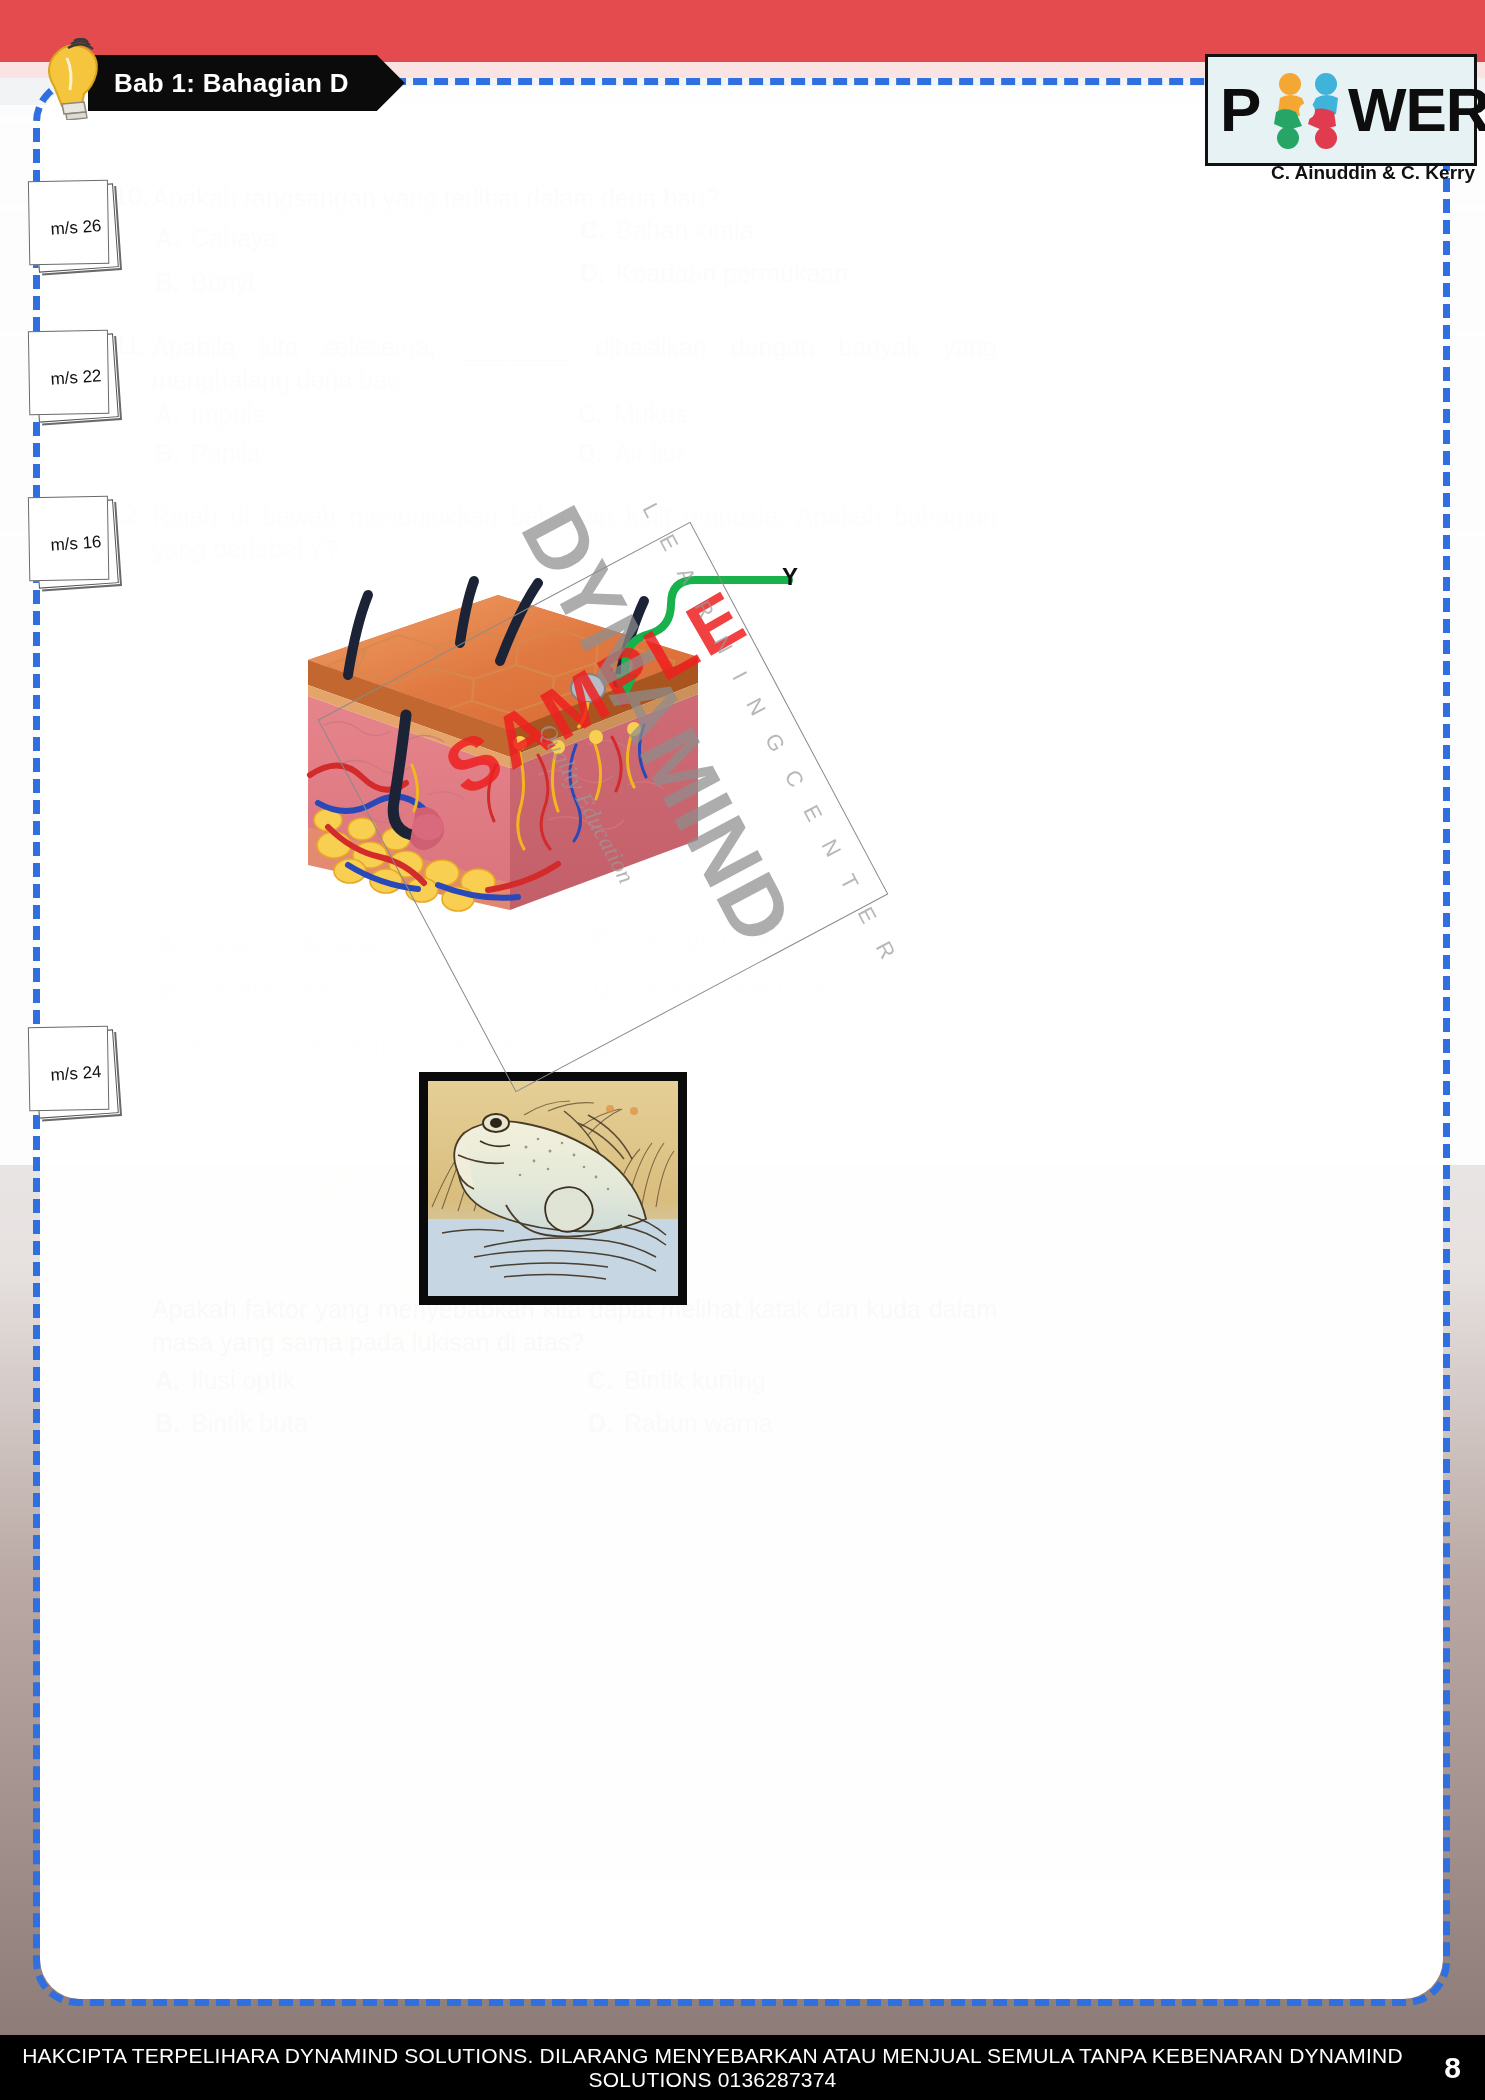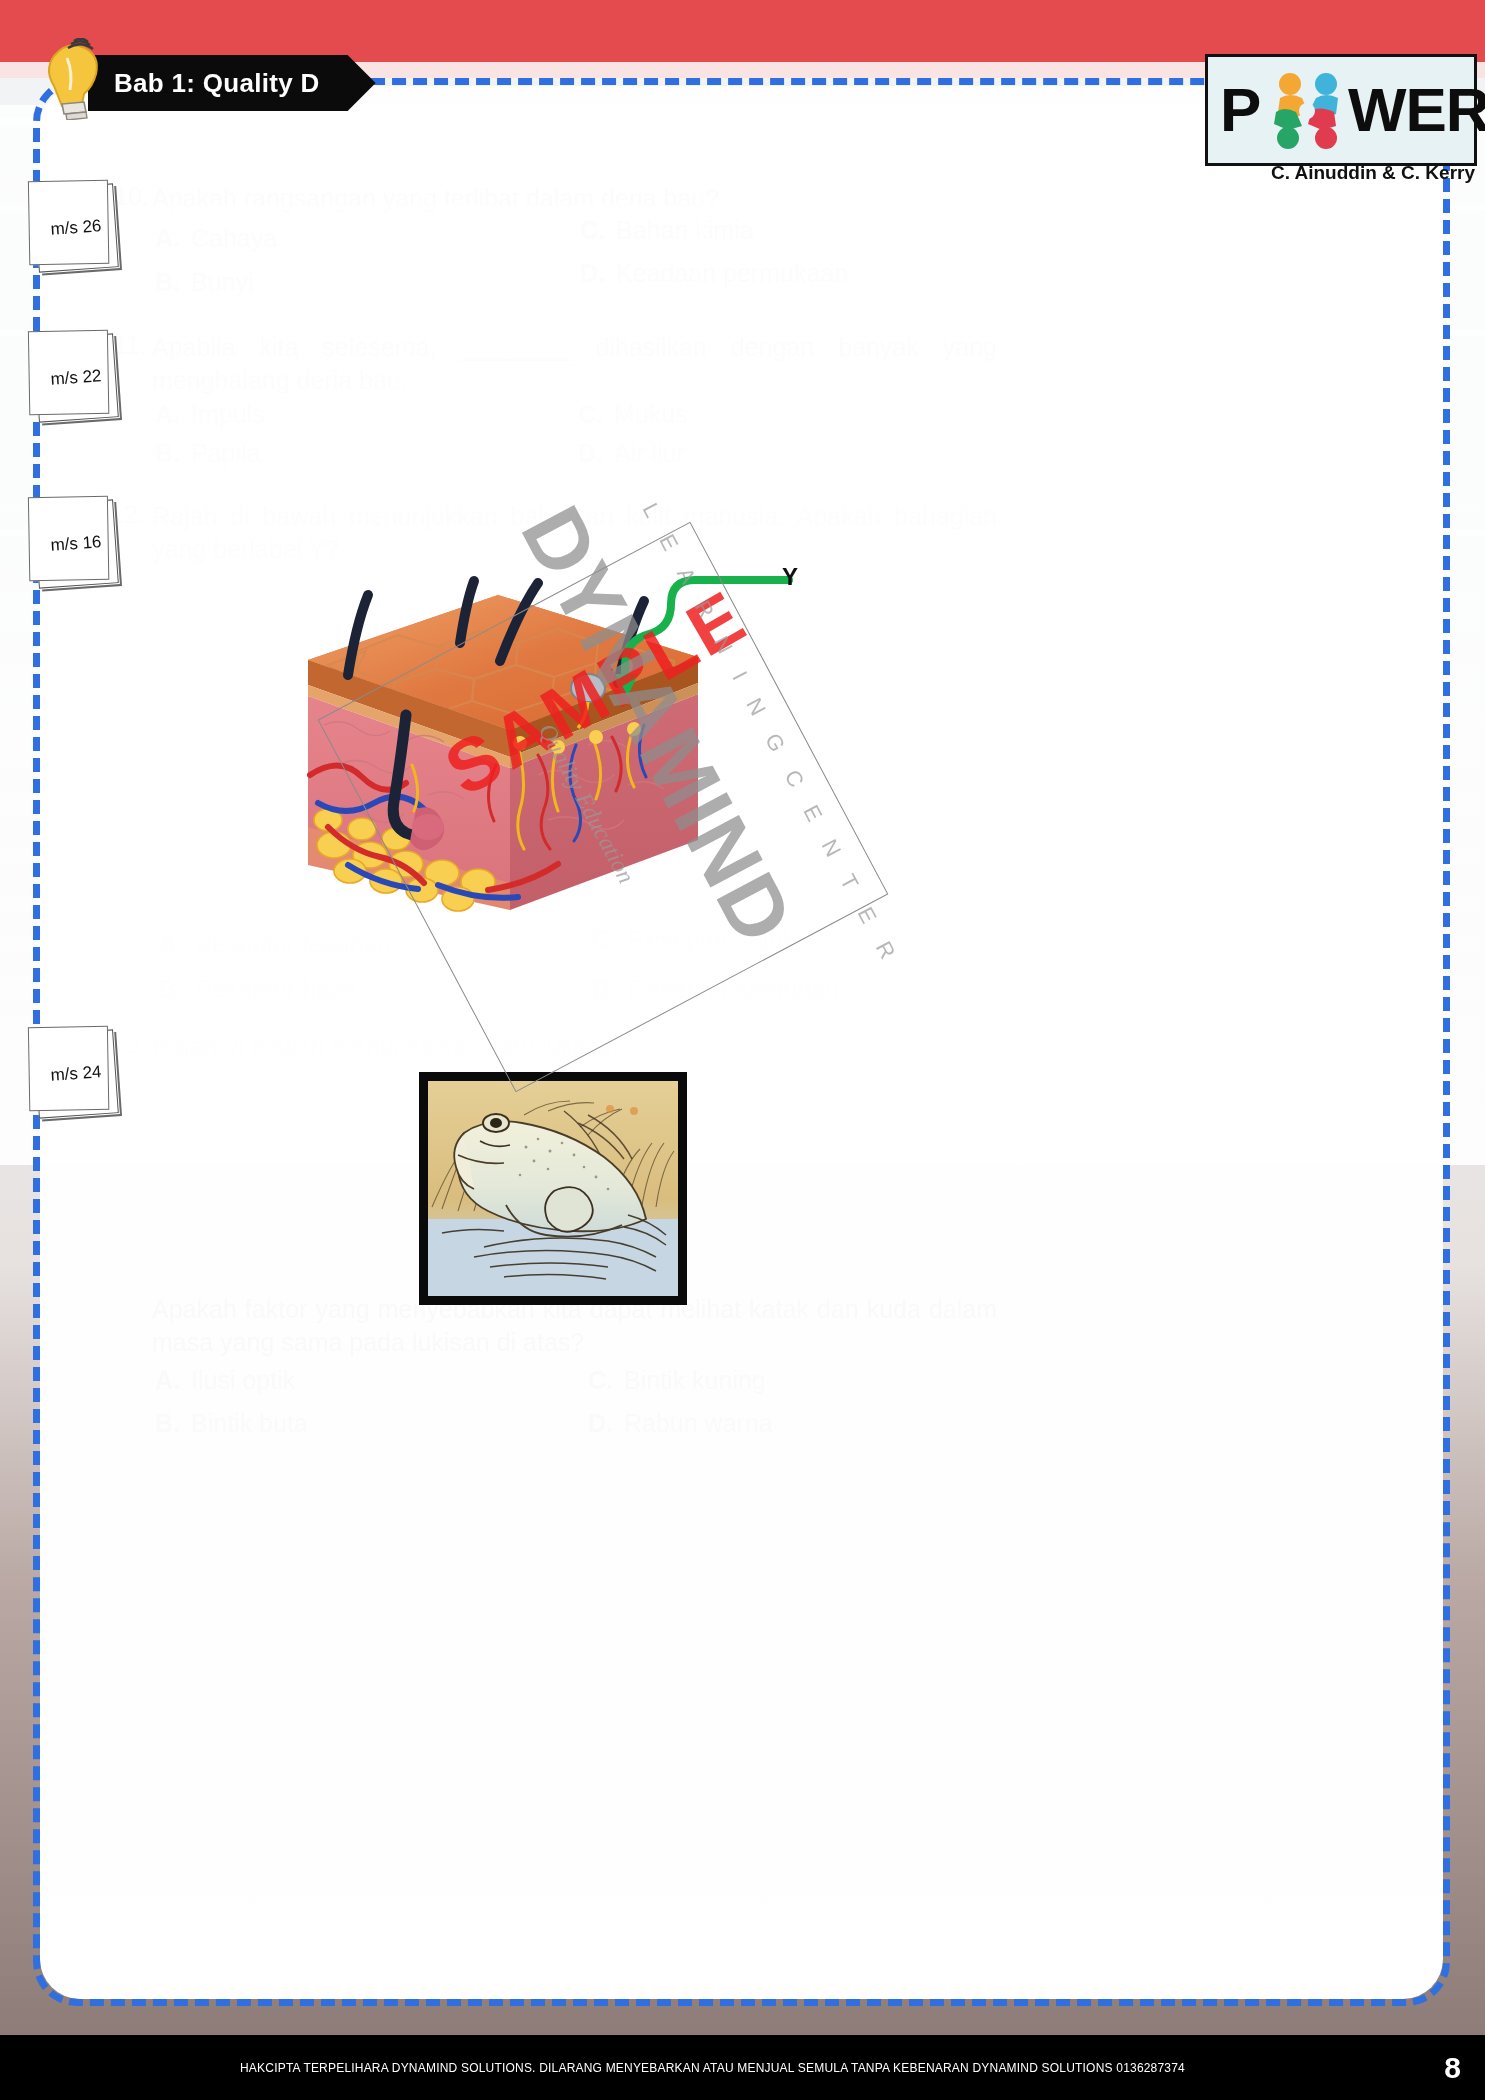--- a/index.html
+++ b/index.html
@@ -155,21 +155,21 @@
     transform:rotate(-28deg);pointer-events:none;
   }
 
   
   .footer{
     position:absolute;left:0;bottom:0;width:1485px;height:65px;background:#000;z-index:50;
     display:flex;align-items:center;
   }
   .footer-text{
     position:absolute;left:0;right:60px;text-align:center;
-    color:#fff;font-size:12px;letter-spacing:.2px;
+    color:#fff;font-size:21px;letter-spacing:.2px;
     font-family:"Liberation Sans", sans-serif;
   }
   .footer-page{
     position:absolute;right:24px;color:#fff;font-size:30px;font-weight:bold;
     font-family:"Liberation Sans", sans-serif;
   }
 </style>
 </head>
 <body>
 
@@ -211,21 +211,21 @@
 
 <svg class="bulb" viewBox="0 0 66 82">
   <path d="M14 48 Q4 32 14 18 Q27 2 45 10 Q60 18 56 36 Q53 48 44 56 L42 66 L22 68 Z" fill="#f5c63d" stroke="#d9a520" stroke-width="2"></path>
   <path d="M22 66 L44 64 L46 74 L24 76 Z" fill="#e9e6df" stroke="#8c8880" stroke-width="1.6"></path>
   <path d="M26 76 L46 74 L47 80 L27 82 Z" fill="#dedbd3" stroke="#8c8880" stroke-width="1.4"></path>
   <path d="M27 20 Q33 34 30 52" stroke="#ffffff" stroke-width="3" fill="none" opacity=".75"></path>
   <path d="M34 3 Q42 -2 48 4" stroke="#3a3a3a" stroke-width="2.4" fill="none"></path>
   <path d="M31 6 Q41 0 50 7" stroke="#3a3a3a" stroke-width="2.4" fill="none"></path>
   <path d="M28 10 Q41 2 53 11" stroke="#3a3a3a" stroke-width="2.4" fill="none"></path>
 </svg>
-<div class="chapter-tag">Bab 1: Quality D</div>
+<div class="chapter-tag">Bab 1: Bahagian D</div>
 
 <div class="logo-box">
   <div class="logo-inner">
     <span class="logo-letter" style="left:4px;">P</span>
     <svg style="position:absolute;left:48px;top:4px;width:86px;height:86px;" viewBox="0 0 86 86">
       <circle cx="26" cy="16" r="11" fill="#f5a733"></circle>
       <path d="M16 30 Q26 24 38 30 L44 44 L30 50 L14 44 Z" fill="#f5a733"></path>
       <circle cx="62" cy="16" r="11" fill="#3fb3da"></circle>
       <path d="M52 30 Q62 24 74 30 L72 46 L56 50 L46 42 Z" fill="#3fb3da"></path>
       <circle cx="24" cy="70" r="11" fill="#27a567"></circle>

